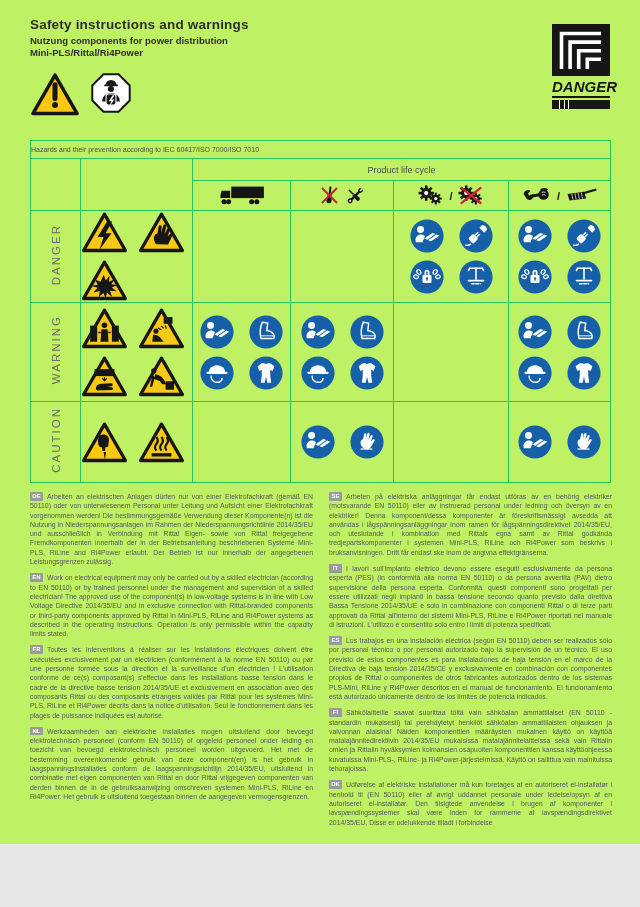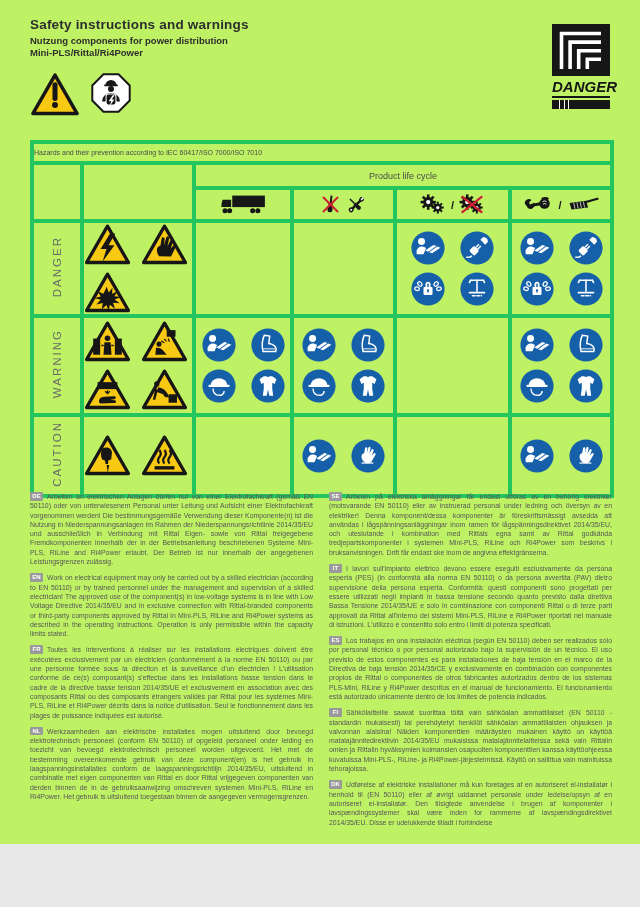--- a/index.html
+++ b/index.html
@@ -15,21 +15,21 @@
 
   .logo{position:absolute;left:552px;top:24px;width:58px}
   .logo svg{display:block}
   .logo-word{font-style:italic;font-weight:700;font-size:15px;color:#161616;text-align:center;margin-top:2px;letter-spacing:0}
   .logo-rule{height:2px;background:#161616;margin:1px 0 2px}
   .logo-bar{height:9px;background:#161616;position:relative}
   .logo-bar .tick{position:absolute;top:0;width:1.4px;height:100%;background:#fff}
 
   
   table.hz{position:absolute;left:30px;top:140px;width:580px;border-collapse:collapse;table-layout:fixed}
-  table.hz td{border:4px solid #22c55e;padding:0;vertical-align:middle}
+  table.hz td{border:1px solid #22c55e;padding:0;vertical-align:middle}
   td.cap{height:17px;font-size:7px;color:#4a4a4a;padding-left:6px;vertical-align:middle}
   td.plc{height:21px;text-align:center;font-size:9px;color:#4a4a4a}
   tr.phase-row td{height:29px;text-align:center}
   .phase-icons{display:flex;align-items:center;justify-content:center;gap:4px}
   .phase-icons .icon svg{display:block}
   .slash{font-size:11px;font-weight:700;color:#161616;margin:0 1px}
   td.sev{text-align:center}
   .sevtxt{display:inline-block;writing-mode:vertical-rl;transform:rotate(180deg);
           font-size:11.5px;letter-spacing:2px;color:#6a6a6a;font-weight:500}
   td.hazcell{padding:5px 2px 4px 9px}

